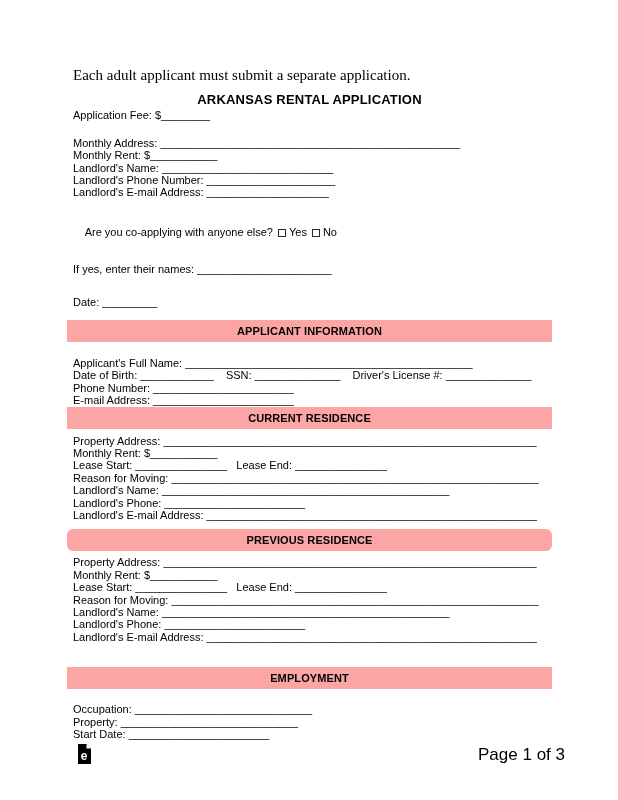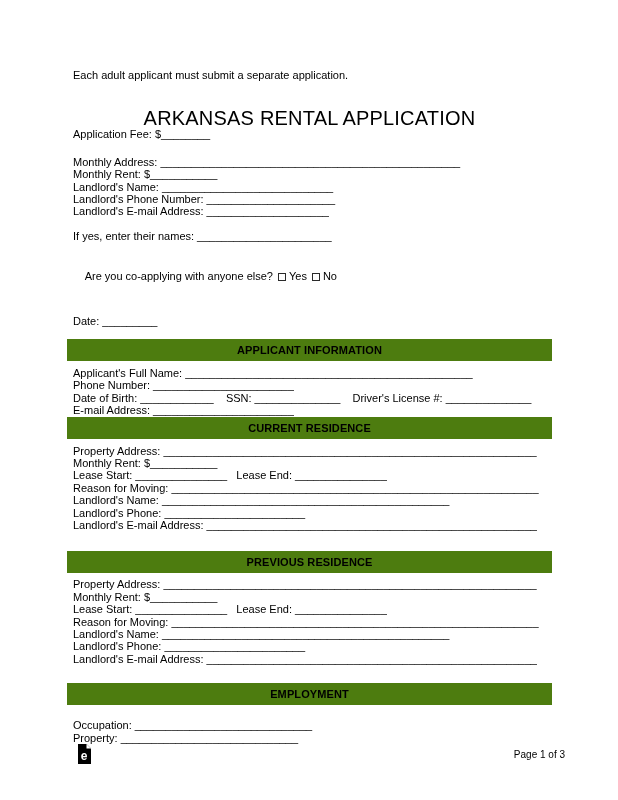--- a/index.html
+++ b/index.html
@@ -13,72 +13,73 @@
     color: #000000;
   }
   .page {
     position: absolute;
     left: 67px; top: 0;
     width: 485px;
   }
   .note {
     margin-top: 69px;
     padding: 0 6px;
-    font-size: 11px; line-height: 12.4px;
+    font-size: 15px; line-height: 12.4px;
     white-space: pre;
+    font-family: Liberation Serif, serif;
   }
   .title {
-    margin: 28px 0 0 0;
-    font-size: 20px; line-height: 19px;
-    font-weight: normal;
+    margin: 9px 0 0 0;
+    font-size: 13px; line-height: 19px;
+    font-weight: bold;
     text-align: center;
     letter-spacing: 0.2px;
   }
   .line {
     font-size: 11px; line-height: 12.4px;
     padding: 0 6px;
     white-space: pre;
   }
   .fee      { margin-top: 0; }
   .block1   { margin-top: 15px; }
   .coapply  { margin-top: 15px; }
   .ifyes    { margin-top: 12px; }
   .dateline { margin-top: 21px; }
   .band {
     height: 22px; line-height: 22px;
-    background: #4d7c0f;
+    background: #fca5a5;
     font-size: 11px; font-weight: bold;
     text-align: center;
     letter-spacing: 0.1px;
   }
   .band-applicant  { margin-top: 11px; }
-  .fields-applicant { margin-top: 6px; }
+  .fields-applicant { margin-top: 15px; }
   .band-current    { }
   .fields-current  { margin-top: 6px; }
-  .band-previous   { margin-top: 20px; }
+  .band-previous   { margin-top: 8px; border-radius: 6px; }
   .fields-previous { margin-top: 5px; }
-  .band-employment { margin-top: 18px; }
+  .band-employment { margin-top: 24px; }
   .fields-employment { margin-top: 14px; }
   .checkbox {
     display: inline-block;
     width: 8px; height: 8px;
     border: 1px solid #2a2a2a;
     background: #ffffff;
     margin: 0 3px 0 5px;
     vertical-align: -1px;
   }
   .footer-logo {
     position: absolute;
     left: 78px; top: 744px;
     width: 13px; height: 20px;
   }
   .page-label {
     position: absolute;
     right: 53px; top: 748px;
-    font-size: 10px; line-height: 13px;
+    font-size: 17px; line-height: 13px;
   }
 </style>
 </head>
 <body>
 
 <div class="page">
 
   <div class="note">Each adult applicant must submit a separate application.</div>
 
   <h1 class="title">ARKANSAS RENTAL APPLICATION</h1>
@@ -86,33 +87,33 @@
   <div class="line fee">Application Fee: $________</div>
 
   <div class="block1">
     <div class="line">Monthly Address: _________________________________________________</div>
     <div class="line">Monthly Rent: $___________</div>
     <div class="line">Landlord's Name: ____________________________</div>
     <div class="line">Landlord's Phone Number: _____________________</div>
     <div class="line">Landlord's E-mail Address: ____________________</div>
   </div>
 
-  <div class="line ifyes">If yes, enter their names: ______________________</div>
-
   <div class="line coapply">
     <span>Are you co-applying with anyone else?</span><span class="checkbox"></span><span>Yes</span><span class="checkbox"></span><span>No</span>
   </div>
+
+  <div class="line ifyes">If yes, enter their names: ______________________</div>
 
   <div class="line dateline">Date: _________</div>
 
   <div class="band band-applicant">APPLICANT INFORMATION</div>
   <div class="fields-applicant">
     <div class="line">Applicant's Full Name: _______________________________________________</div>
+    <div class="line">Date of Birth: ____________    SSN: ______________    Driver's License #: ______________</div>
     <div class="line">Phone Number: _______________________</div>
-    <div class="line">Date of Birth: ____________    SSN: ______________    Driver's License #: ______________</div>
     <div class="line">E-mail Address: _______________________</div>
   </div>
 
   <div class="band band-current">CURRENT RESIDENCE</div>
   <div class="fields-current">
     <div class="line">Property Address: _____________________________________________________________</div>
     <div class="line">Monthly Rent: $___________</div>
     <div class="line">Lease Start: _______________   Lease End: _______________</div>
     <div class="line">Reason for Moving: ____________________________________________________________</div>
     <div class="line">Landlord's Name: _______________________________________________</div>
@@ -128,20 +129,21 @@
     <div class="line">Reason for Moving: ____________________________________________________________</div>
     <div class="line">Landlord's Name: _______________________________________________</div>
     <div class="line">Landlord's Phone: _______________________</div>
     <div class="line">Landlord's E-mail Address: ______________________________________________________</div>
   </div>
 
   <div class="band band-employment">EMPLOYMENT</div>
   <div class="fields-employment">
     <div class="line">Occupation: _____________________________</div>
     <div class="line">Property: _____________________________</div>
+    <div class="line">Start Date: _______________________</div>
   </div>
 
 </div>
 
 <div class="footer-logo">
   <svg width="13" height="20" viewBox="0 0 13 20" xmlns="http://www.w3.org/2000/svg">
     <path d="M0 0 L8.5 0 L13 4.5 L13 20 L0 20 Z" fill="#000000"></path>
     <path d="M8.5 0 L8.5 4.5 L13 4.5 Z" fill="#ffffff"></path>
     <text x="6" y="15.5" text-anchor="middle" font-family="Liberation Sans, DejaVu Sans, sans-serif" font-size="12" font-weight="bold" fill="#ffffff">e</text>
   </svg>

